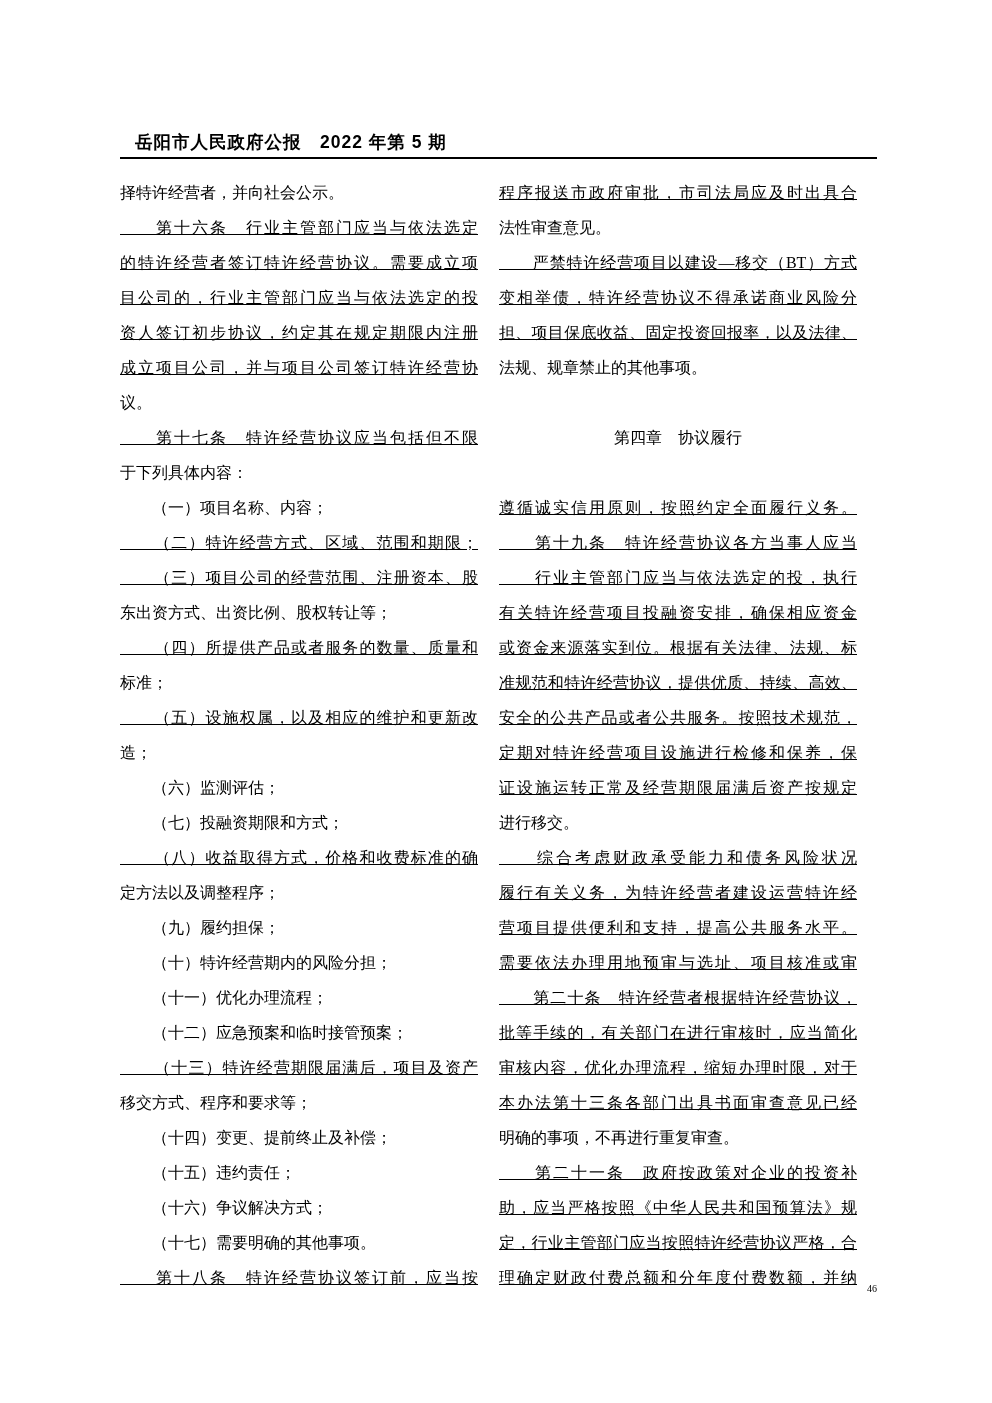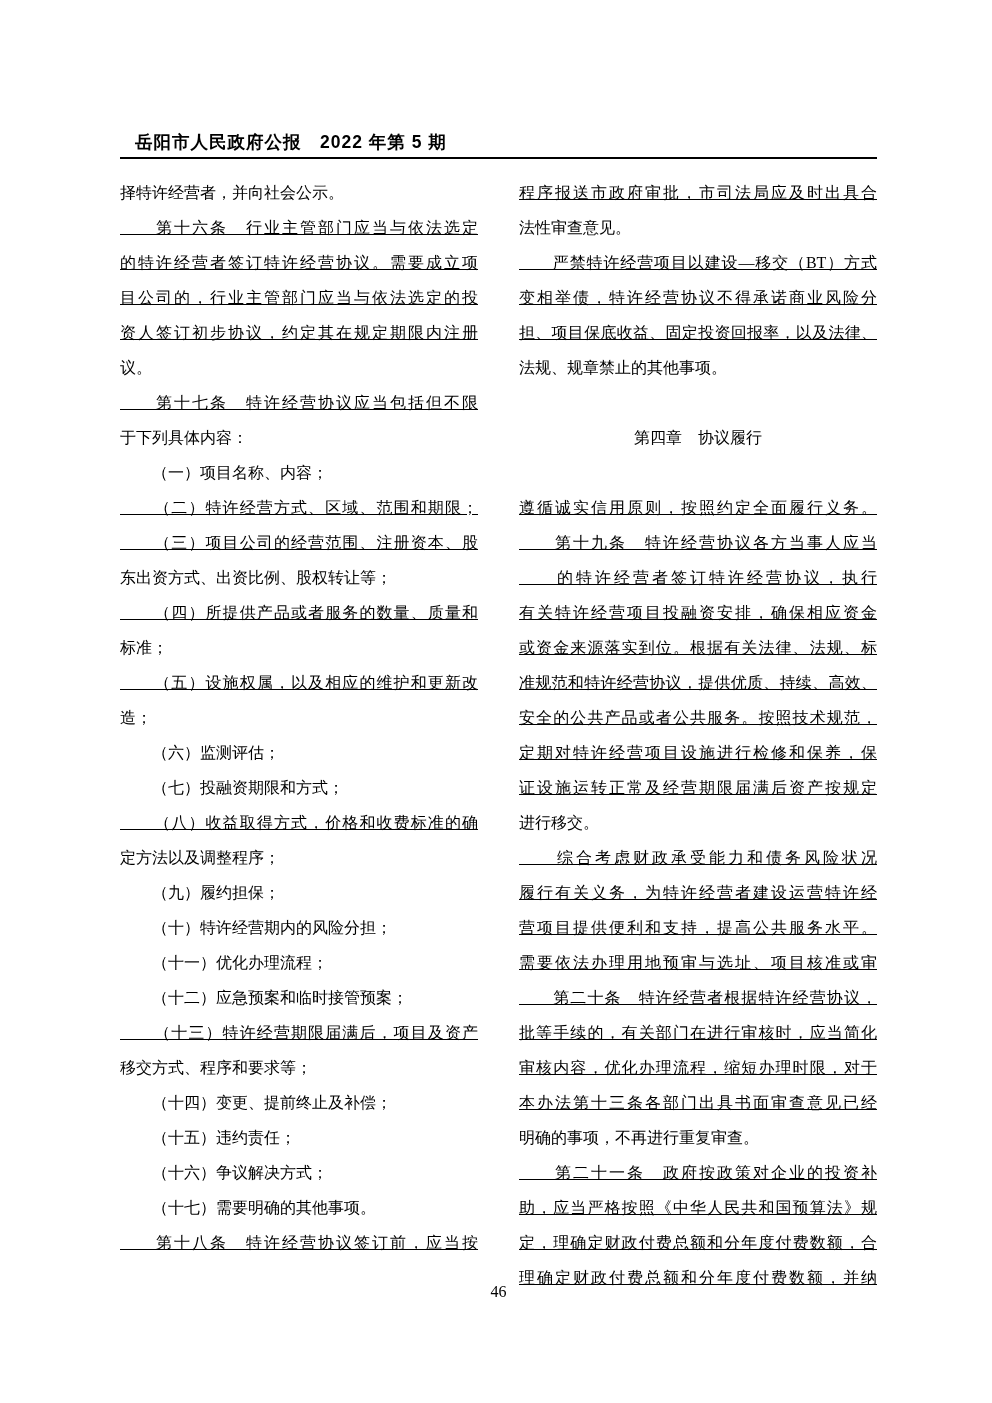--- a/index.html
+++ b/index.html
@@ -31,57 +31,58 @@
     width: 757px;
     height: 0;
     border-top: 2px solid #000000;
   }
   .columns {
     position: absolute;
     left: 120px;
     top: 175px;
     width: 757px;
     display: flex;
-    gap: 41px;
+    gap: 21px;
   }
   .col { width: 358px; }
   .line {
     height: 35px;
     line-height: 35px;
     font-size: 16px;
     color: #000000;
     overflow: hidden;
   }
   .line.fill   { text-align: justify; text-align-last: justify; text-decoration: underline; }
   .line.end    { text-align: left; }
   .line.center { text-align: right; text-align-last: center; }
   .line.blank  { }
   .page-number {
     position: absolute;
     left: 120px;
     top: 1283px;
     width: 757px;
-    text-align: center;
-    font-size: 16px;
+    text-align: right;
+    font-size: 10px;
     color: #000000;
   }
 </style>
 </head>
 <body>
 
 <div class="page">
   <div class="header-title">岳阳市人民政府公报　2022 年第 5 期</div>
   <div class="header-rule"></div>
   <div class="columns">
     <section class="col">
         <div class="line end">择特许经营者，并向社会公示。</div>
         <div class="line fill">　　第十六条　行业主管部门应当与依法选定</div>
         <div class="line fill">的特许经营者签订特许经营协议。需要成立项</div>
         <div class="line fill">目公司的，行业主管部门应当与依法选定的投</div>
         <div class="line fill">资人签订初步协议，约定其在规定期限内注册</div>
+        <div class="line fill">成立项目公司，并与项目公司签订特许经营协</div>
         <div class="line end">议。</div>
         <div class="line fill">　　第十七条　特许经营协议应当包括但不限</div>
         <div class="line end">于下列具体内容：</div>
         <div class="line end">　　（一）项目名称、内容；</div>
         <div class="line fill">　　（二）特许经营方式、区域、范围和期限；</div>
         <div class="line fill">　　（三）项目公司的经营范围、注册资本、股</div>
         <div class="line end">东出资方式、出资比例、股权转让等；</div>
         <div class="line fill">　　（四）所提供产品或者服务的数量、质量和</div>
         <div class="line end">标准；</div>
         <div class="line fill">　　（五）设施权属，以及相应的维护和更新改</div>
@@ -107,37 +108,37 @@
         <div class="line end">法性审查意见。</div>
         <div class="line fill">　　严禁特许经营项目以建设—移交（BT）方式</div>
         <div class="line fill">变相举债，特许经营协议不得承诺商业风险分</div>
         <div class="line fill">担、项目保底收益、固定投资回报率，以及法律、</div>
         <div class="line end">法规、规章禁止的其他事项。</div>
         <div class="line blank"></div>
         <div class="line center">第四章　协议履行</div>
         <div class="line blank"></div>
         <div class="line fill">遵循诚实信用原则，按照约定全面履行义务。</div>
         <div class="line fill">　　第十九条　特许经营协议各方当事人应当</div>
-        <div class="line fill">　　的特许经营者签订特许经营协议，执行</div>
+        <div class="line fill">　　行业主管部门应当与依法选定的投，执行</div>
         <div class="line fill">有关特许经营项目投融资安排，确保相应资金</div>
         <div class="line fill">或资金来源落实到位。根据有关法律、法规、标</div>
         <div class="line fill">准规范和特许经营协议，提供优质、持续、高效、</div>
         <div class="line fill">安全的公共产品或者公共服务。按照技术规范，</div>
         <div class="line fill">定期对特许经营项目设施进行检修和保养，保</div>
         <div class="line fill">证设施运转正常及经营期限届满后资产按规定</div>
         <div class="line end">进行移交。</div>
         <div class="line fill">　　综合考虑财政承受能力和债务风险状况</div>
         <div class="line fill">履行有关义务，为特许经营者建设运营特许经</div>
         <div class="line fill">营项目提供便利和支持，提高公共服务水平。</div>
         <div class="line fill">需要依法办理用地预审与选址、项目核准或审</div>
         <div class="line fill">　　第二十条　特许经营者根据特许经营协议，</div>
         <div class="line fill">批等手续的，有关部门在进行审核时，应当简化</div>
         <div class="line fill">审核内容，优化办理流程，缩短办理时限，对于</div>
         <div class="line fill">本办法第十三条各部门出具书面审查意见已经</div>
         <div class="line end">明确的事项，不再进行重复审查。</div>
         <div class="line fill">　　第二十一条　政府按政策对企业的投资补</div>
         <div class="line fill">助，应当严格按照《中华人民共和国预算法》规</div>
-        <div class="line fill">定，理确定财政付费总额和分年度付费数额，合</div>
+        <div class="line fill">定，行业主管部门应当按照特许经营协议严格，合</div>
         <div class="line fill">理确定财政付费总额和分年度付费数额，并纳</div>
       </section>
   </div>
   <div class="page-number">46</div>
 </div>
 
 </body></html>

